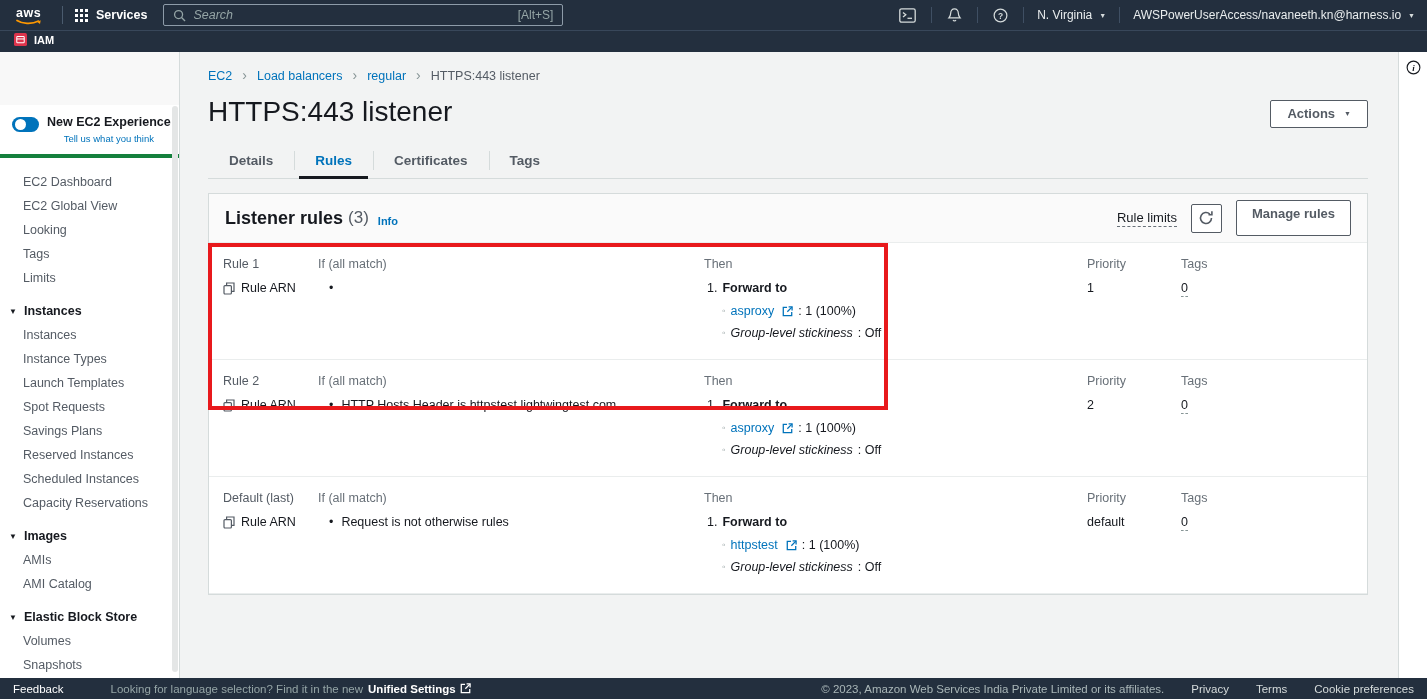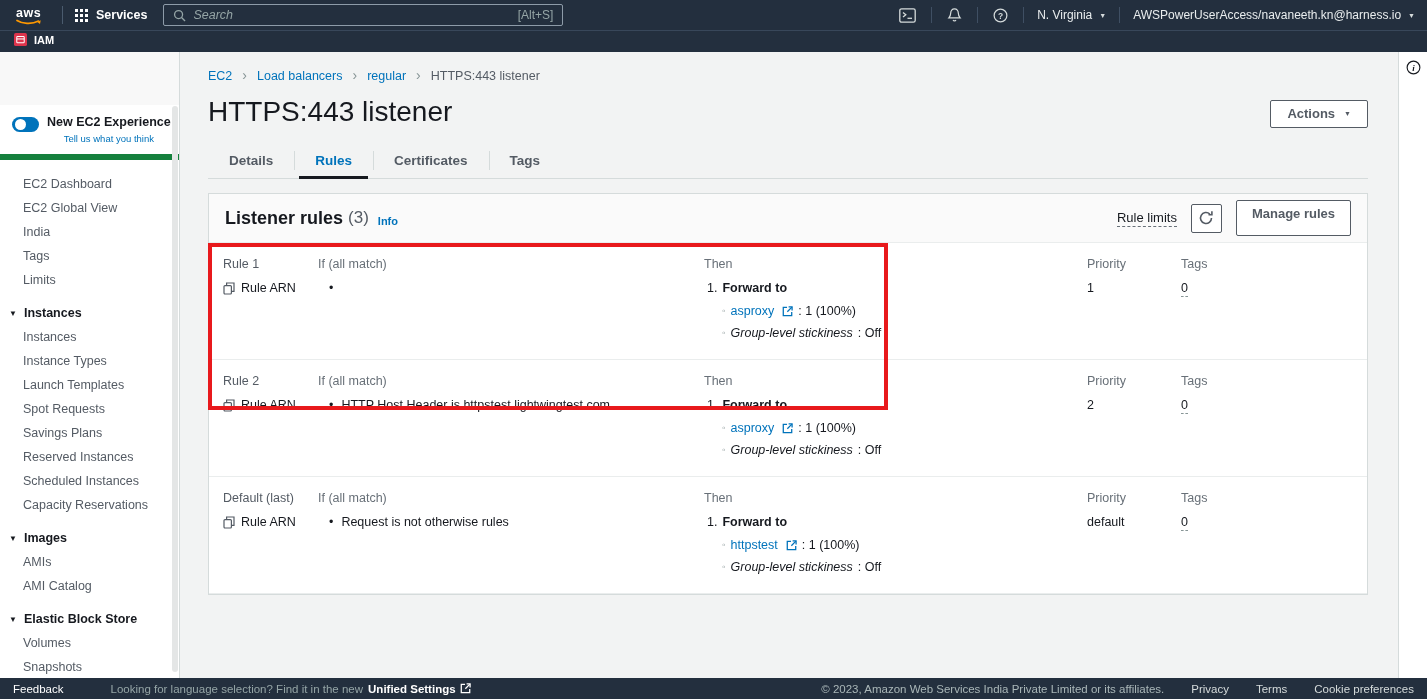--- a/index.html
+++ b/index.html
@@ -31,21 +31,21 @@
   .tb-iconbtn { display:flex; align-items:center; cursor:pointer; padding:0 2px; }
   .region, .account { font-size:12px; color:#e9edee; display:flex; gap:7px; align-items:center; cursor:pointer; }
   .caret { font-size:7px; color:#d5dbdb; line-height:1; }
   .fav { display:flex; align-items:center; gap:7px; margin-left:4px; cursor:pointer; }
   .fav-label { color:#fff; font-size:11px; font-weight:bold; }
 
   
   .sidebar { position:absolute; top:52px; left:0; width:180px; bottom:21px; background:#fff;
              border-right:1px solid #d5dbdb; overflow:hidden; }
   .sidebar-topband { height:53px; background:#f8f8f8; }
-  .exp-card { padding:10px 8px 10px 12px; border-bottom:6px solid #15803d; display:flex; align-items:flex-start; background:#fff; }
+  .exp-card { padding:10px 8px 10px 12px; border-bottom:4px solid #15803d; display:flex; align-items:flex-start; background:#fff; }
   .toggle { width:27px; height:15px; border-radius:8px; background:#0073bb; position:relative; flex-shrink:0; margin-top:2px; cursor:pointer; }
   .toggle::after { content:""; width:11px; height:11px; background:#fff; border-radius:50%; position:absolute; top:2px; left:3px; }
   .exp-text { margin-left:8px; }
   .exp-title { font-size:12.5px; font-weight:bold; color:#16191f; white-space:nowrap; }
   .exp-sub { font-size:9.5px; color:#0073bb; margin-top:4px; text-align:center; cursor:pointer; }
   .exp-close { margin-left:4px; color:#545b64; font-size:17px; line-height:14px; cursor:pointer; padding:2px 3px; }
   .nav { padding-top:12px; }
   .nav-group { margin-bottom:9px; }
   .nav-header { display:flex; align-items:center; gap:7px; padding:5px 8px 5px 9px; font-size:12.5px; font-weight:bold; color:#16191f; cursor:pointer; }
   .tri { font-size:8px; color:#16191f; }
@@ -203,21 +203,21 @@
     <span class="exp-text">
       <div class="exp-title">New EC2 Experience</div>
       <div class="exp-sub">Tell us what you think</div>
     </span>
     <span class="exp-close">×</span>
   </div>
   <div class="nav">
     <div class="nav-group">
       <div class="nav-item">EC2 Dashboard</div>
       <div class="nav-item">EC2 Global View</div>
-      <div class="nav-item">India</div>
+      <div class="nav-item">Looking</div>
       <div class="nav-item">Tags</div>
       <div class="nav-item">Limits</div>
     </div>
     <div class="nav-group">
       <div class="nav-header">
         <span class="tri">▼</span>
         <span>Instances</span>
       </div>
       <div class="nav-item">Instances</div>
       <div class="nav-item">Instance Types</div>
@@ -360,21 +360,21 @@
             <rect x="1" y="3.6" width="7.4" height="8.4" rx="1" fill="none" stroke="#545b64" stroke-width="1.2"></rect>
             <path d="M3.6 3.6V1h7.4v8.4H8.4" fill="none" stroke="#545b64" stroke-width="1.2"></path>
           </svg>
           <span>Rule ARN</span>
         </div>
       </div>
       <div>
         <div class="col-head">If (all match)</div>
         <div class="cond-line">
           <span class="bullet">•</span>
-          <span>HTTP Host Header is httpstest.lightwingtest.com</span>
+          <span>HTTP Hosts Header is httpstest.lightwingtest.com</span>
         </div>
       </div>
       <div>
         <div class="col-head">Then</div>
         <div class="fwd-line">
           <span>1.</span>
           <b>Forward to</b>
         </div>
         <div class="sub-line">
           <span class="hollow">◦</span>

